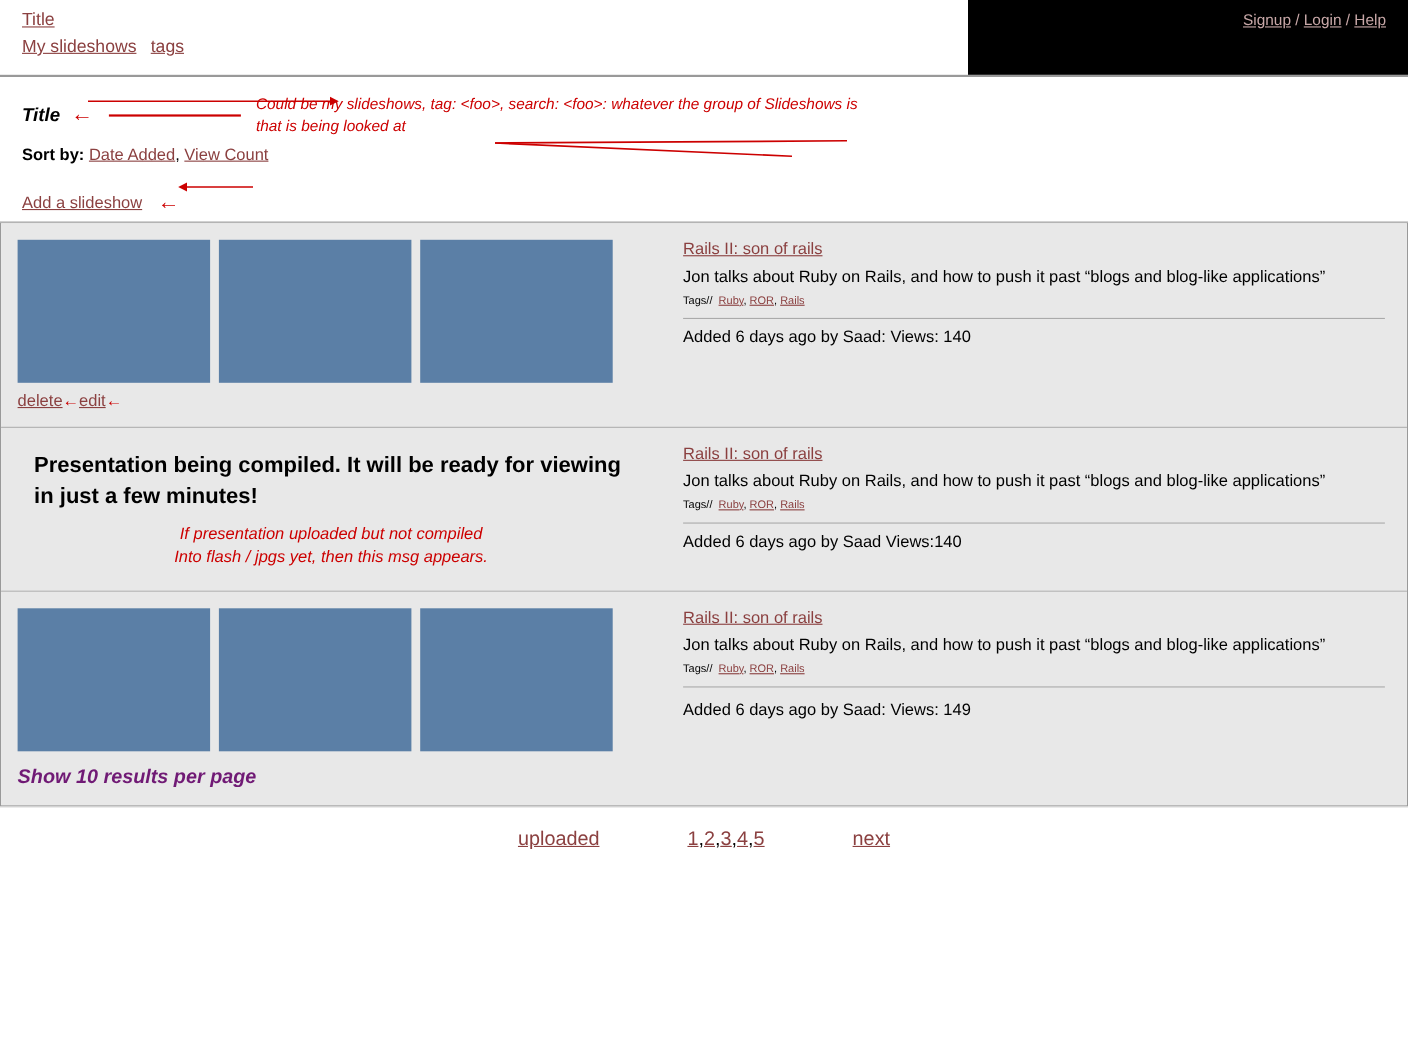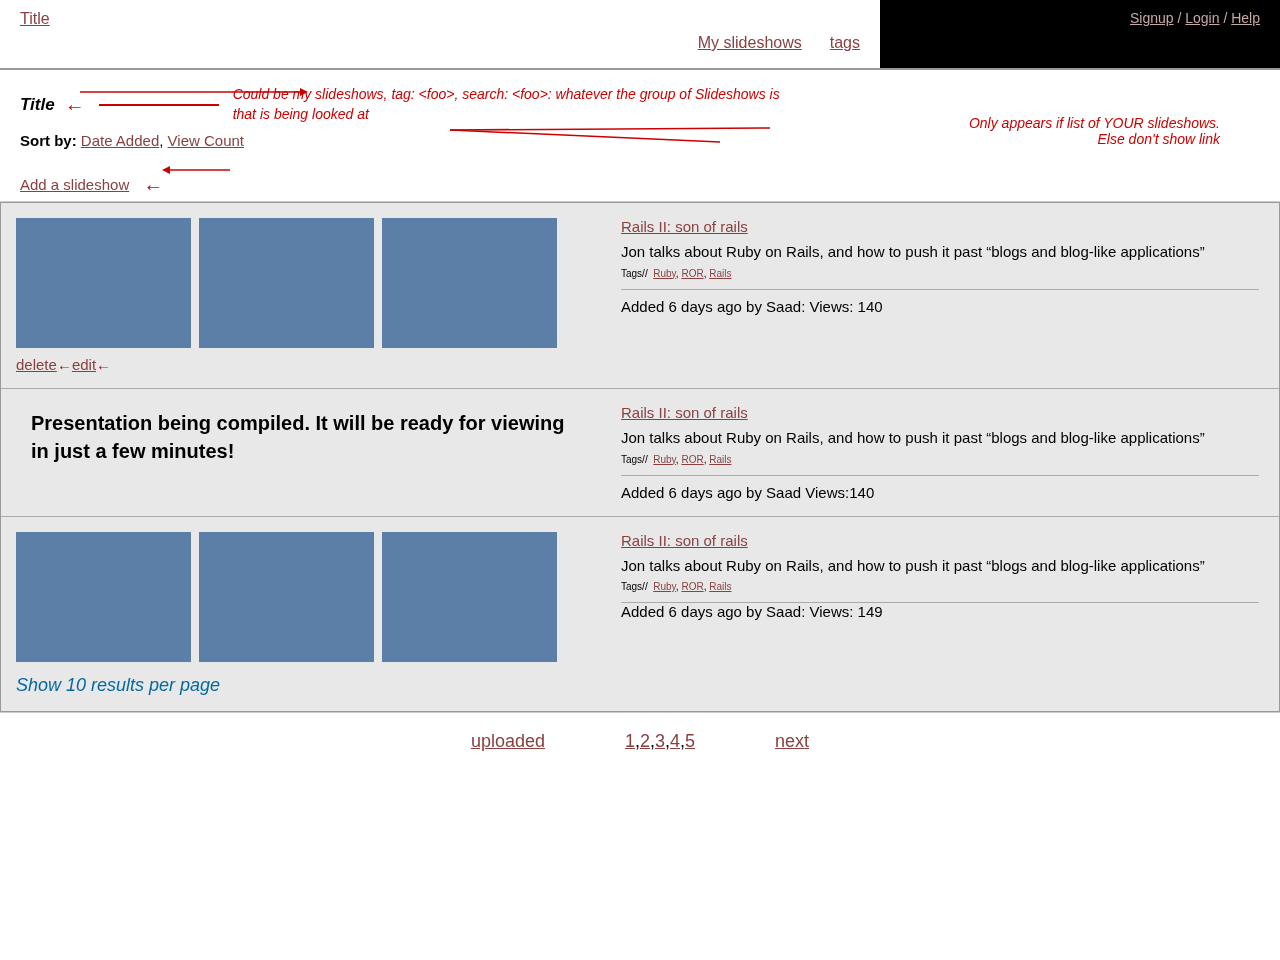--- a/index.html
+++ b/index.html
@@ -3,21 +3,21 @@
   <meta charset="utf-8">
   <style>
     * { margin: 0; padding: 0; box-sizing: border-box; }
     body { font-family: Arial, sans-serif; font-size: 15px; background: #fff; width: 1280px; min-height: 960px; }
 
     
     .header { display: flex; border-bottom: 2px solid #999; }
     .header-left { flex: 1; padding: 10px 20px; }
     .header-right { width: 400px; background: #000000; display: flex; flex-direction: column; align-items: flex-end; padding: 10px 20px; }
     .header-left a { color: #8b4040; text-decoration: underline; font-size: 16px; display: block; margin-bottom: 6px; }
-    .header-left .nav-row { display: flex; gap: 28px; justify-content: flex-end; }
+    .header-left .nav-row { display: flex; gap: 13px; }
     .header-left .nav-row a { display: inline; }
     .header-right .top-links { color: #c8a8a8; font-size: 14px; }
     .header-right .top-links a { color: #c8a8a8; text-decoration: underline; }
     .header-right .site-title { color: #fff; font-size: 32px; font-weight: bold; }
 
     
     .annotations { padding: 15px 20px 5px 20px; position: relative; border-bottom: 1px solid #ccc; }
     .title-row { display: flex; align-items: center; gap: 10px; margin-bottom: 8px; }
     .title-label { font-weight: bold; font-style: italic; font-size: 17px; }
     .annotation-text { color: #c00; font-style: italic; font-size: 14px; max-width: 550px; line-height: 1.4; }
@@ -46,21 +46,21 @@
     .tags-row { font-size: 10px; margin-bottom: 10px; }
     .tags-row a { color: #8b4040; text-decoration: underline; }
     .meta-row { font-size: 15px; }
     .divider-line { border-top: 1px solid #aaa; margin-top: 10px; }
 
     
     .compiling-text { font-size: 20px; font-weight: bold; line-height: 1.4; margin-bottom: 10px; }
     .compiling-note { color: #c00; font-style: italic; font-size: 15px; line-height: 1.4; text-align: center; }
 
     
-    .per-page-note { color: #0369a1; font-style: italic; font-size: 18px; font-weight: normal; padding-top: 5px; }
+    .per-page-note { color: #701a75; font-style: italic; font-size: 18px; font-weight: bold; padding-top: 5px; }
 
     
     .pagination { display: flex; justify-content: center; gap: 80px; padding: 18px 0; align-items: center; border-top: 1px solid #ccc; }
     .pagination a { color: #8b4040; text-decoration: underline; font-size: 18px; }
     .pagination span { font-size: 18px; }
     .pagination span a { color: #8b4040; text-decoration: underline; }
   </style>
 </head>
 <body>
 
@@ -99,24 +99,20 @@
     <span style="display:inline-block; width:120px; height:2px; background:#c00; vertical-align:middle; margin:0 4px;"></span>
     <span class="annotation-text">Could be my slideshows, tag: &lt;foo&gt;, search: &lt;foo&gt;: whatever the group of Slideshows is that is being looked at</span>
   </div>
 
   <div class="sort-row">
     <span>Sort by:</span>
     <a href="#">Date Added</a>,
     <a href="#">View Count</a>
   </div>
 
-  <div class="only-appears-note" style="top:45px; right:60px; position:absolute; text-align:right;">
-    <span style="white-space:pre-line;">Only appears if list of YOUR slideshows.
-Else don't show link</span>
-  </div>
 
   <div class="add-slideshow-row">
     <a href="#">Add a slideshow</a>
     <span style="color:#c00; font-size:20px; margin-left:4px;">←</span>
   </div>
 </div>
 
 <div class="slideshow-list">
 
   <div class="slideshow-item">
@@ -141,22 +137,26 @@
         <a href="#">Ruby</a>,
         <a href="#">ROR</a>,
         <a href="#">Rails</a>
       </div>
       <div class="divider-line"></div>
       <div class="meta-row" style="margin-top:8px;">Added 6 days ago by  Saad: Views: 140</div>
     </div>
   </div>
 
   <div class="slideshow-item">
-    <div class="slideshow-left" style="display:flex; flex-direction:row; justify-content:center; align-items:flex-start; padding: 20px 30px;">
+    <div class="slideshow-left" style="display:flex; flex-direction:column; justify-content:center; align-items:flex-start; padding: 20px 30px;">
       <div class="compiling-text">Presentation being compiled. It will be ready for viewing in just a few minutes!</div>
+      <div class="compiling-note" style="width:100%; text-align:center;">
+        <span style="white-space:pre-line;">If presentation uploaded but not compiled
+Into flash / jpgs yet, then this msg appears.</span>
+      </div>
     </div>
     <div class="slideshow-right">
       <a href="#" class="slideshow-title-link">Rails II: son of rails</a>
       <div class="slideshow-desc">Jon talks about Ruby on Rails, and how to push it past “blogs and blog-like applications”</div>
       <div class="tags-row">
         <span>Tags//</span>&nbsp;
         <a href="#">Ruby</a>,
         <a href="#">ROR</a>,
         <a href="#">Rails</a>
       </div>
@@ -177,21 +177,21 @@
     <div class="slideshow-right">
       <a href="#" class="slideshow-title-link">Rails II: son of rails</a>
       <div class="slideshow-desc">Jon talks about Ruby on Rails, and how to push it past “blogs and blog-like applications”</div>
       <div class="tags-row">
         <span>Tags//</span>&nbsp;
         <a href="#">Ruby</a>,
         <a href="#">ROR</a>,
         <a href="#">Rails</a>
       </div>
       <div class="divider-line"></div>
-      <div class="meta-row" style="margin-top:0;">Added 6 days ago by Saad: Views: 149</div>
+      <div class="meta-row" style="margin-top:12px;">Added 6 days ago by Saad: Views: 149</div>
     </div>
   </div>
 
 </div>
 
 <div class="pagination">
   <a href="#">uploaded</a>
   <span>
     <a href="#">1</a>,<a href="#">2</a>,<a href="#"><u>3</u></a>,<a href="#">4</a>,<a href="#">5</a>
   </span>

